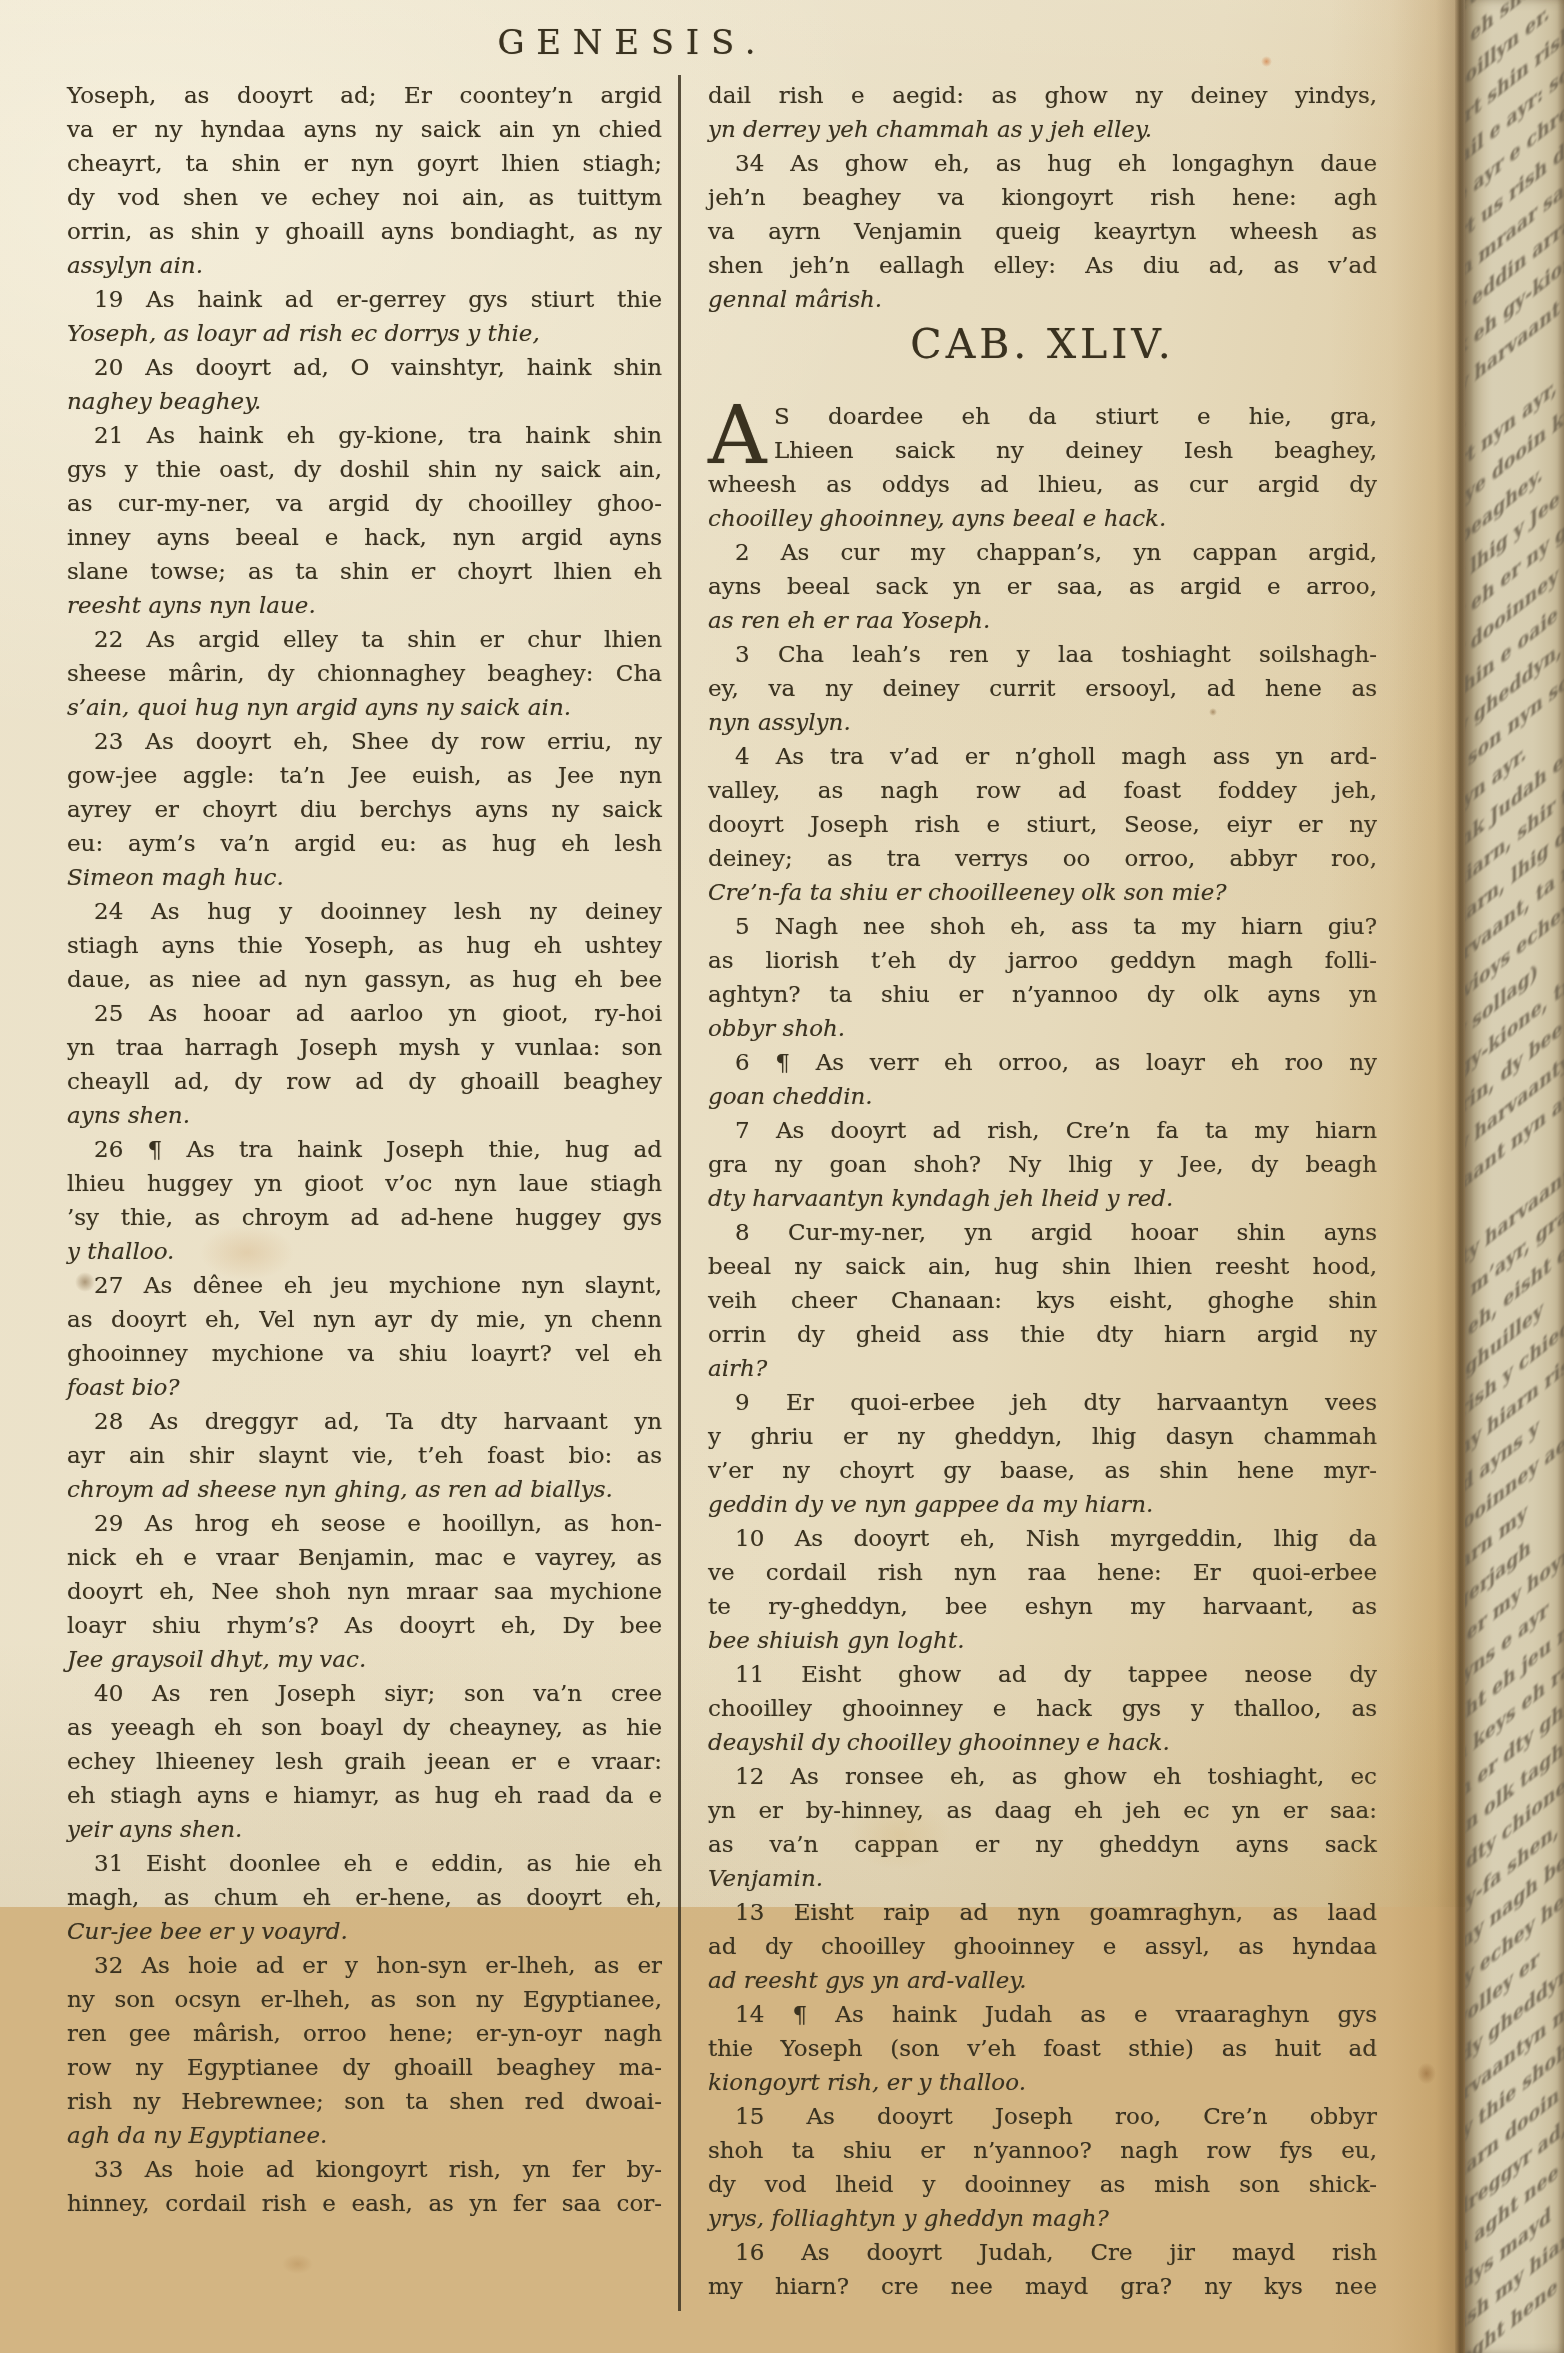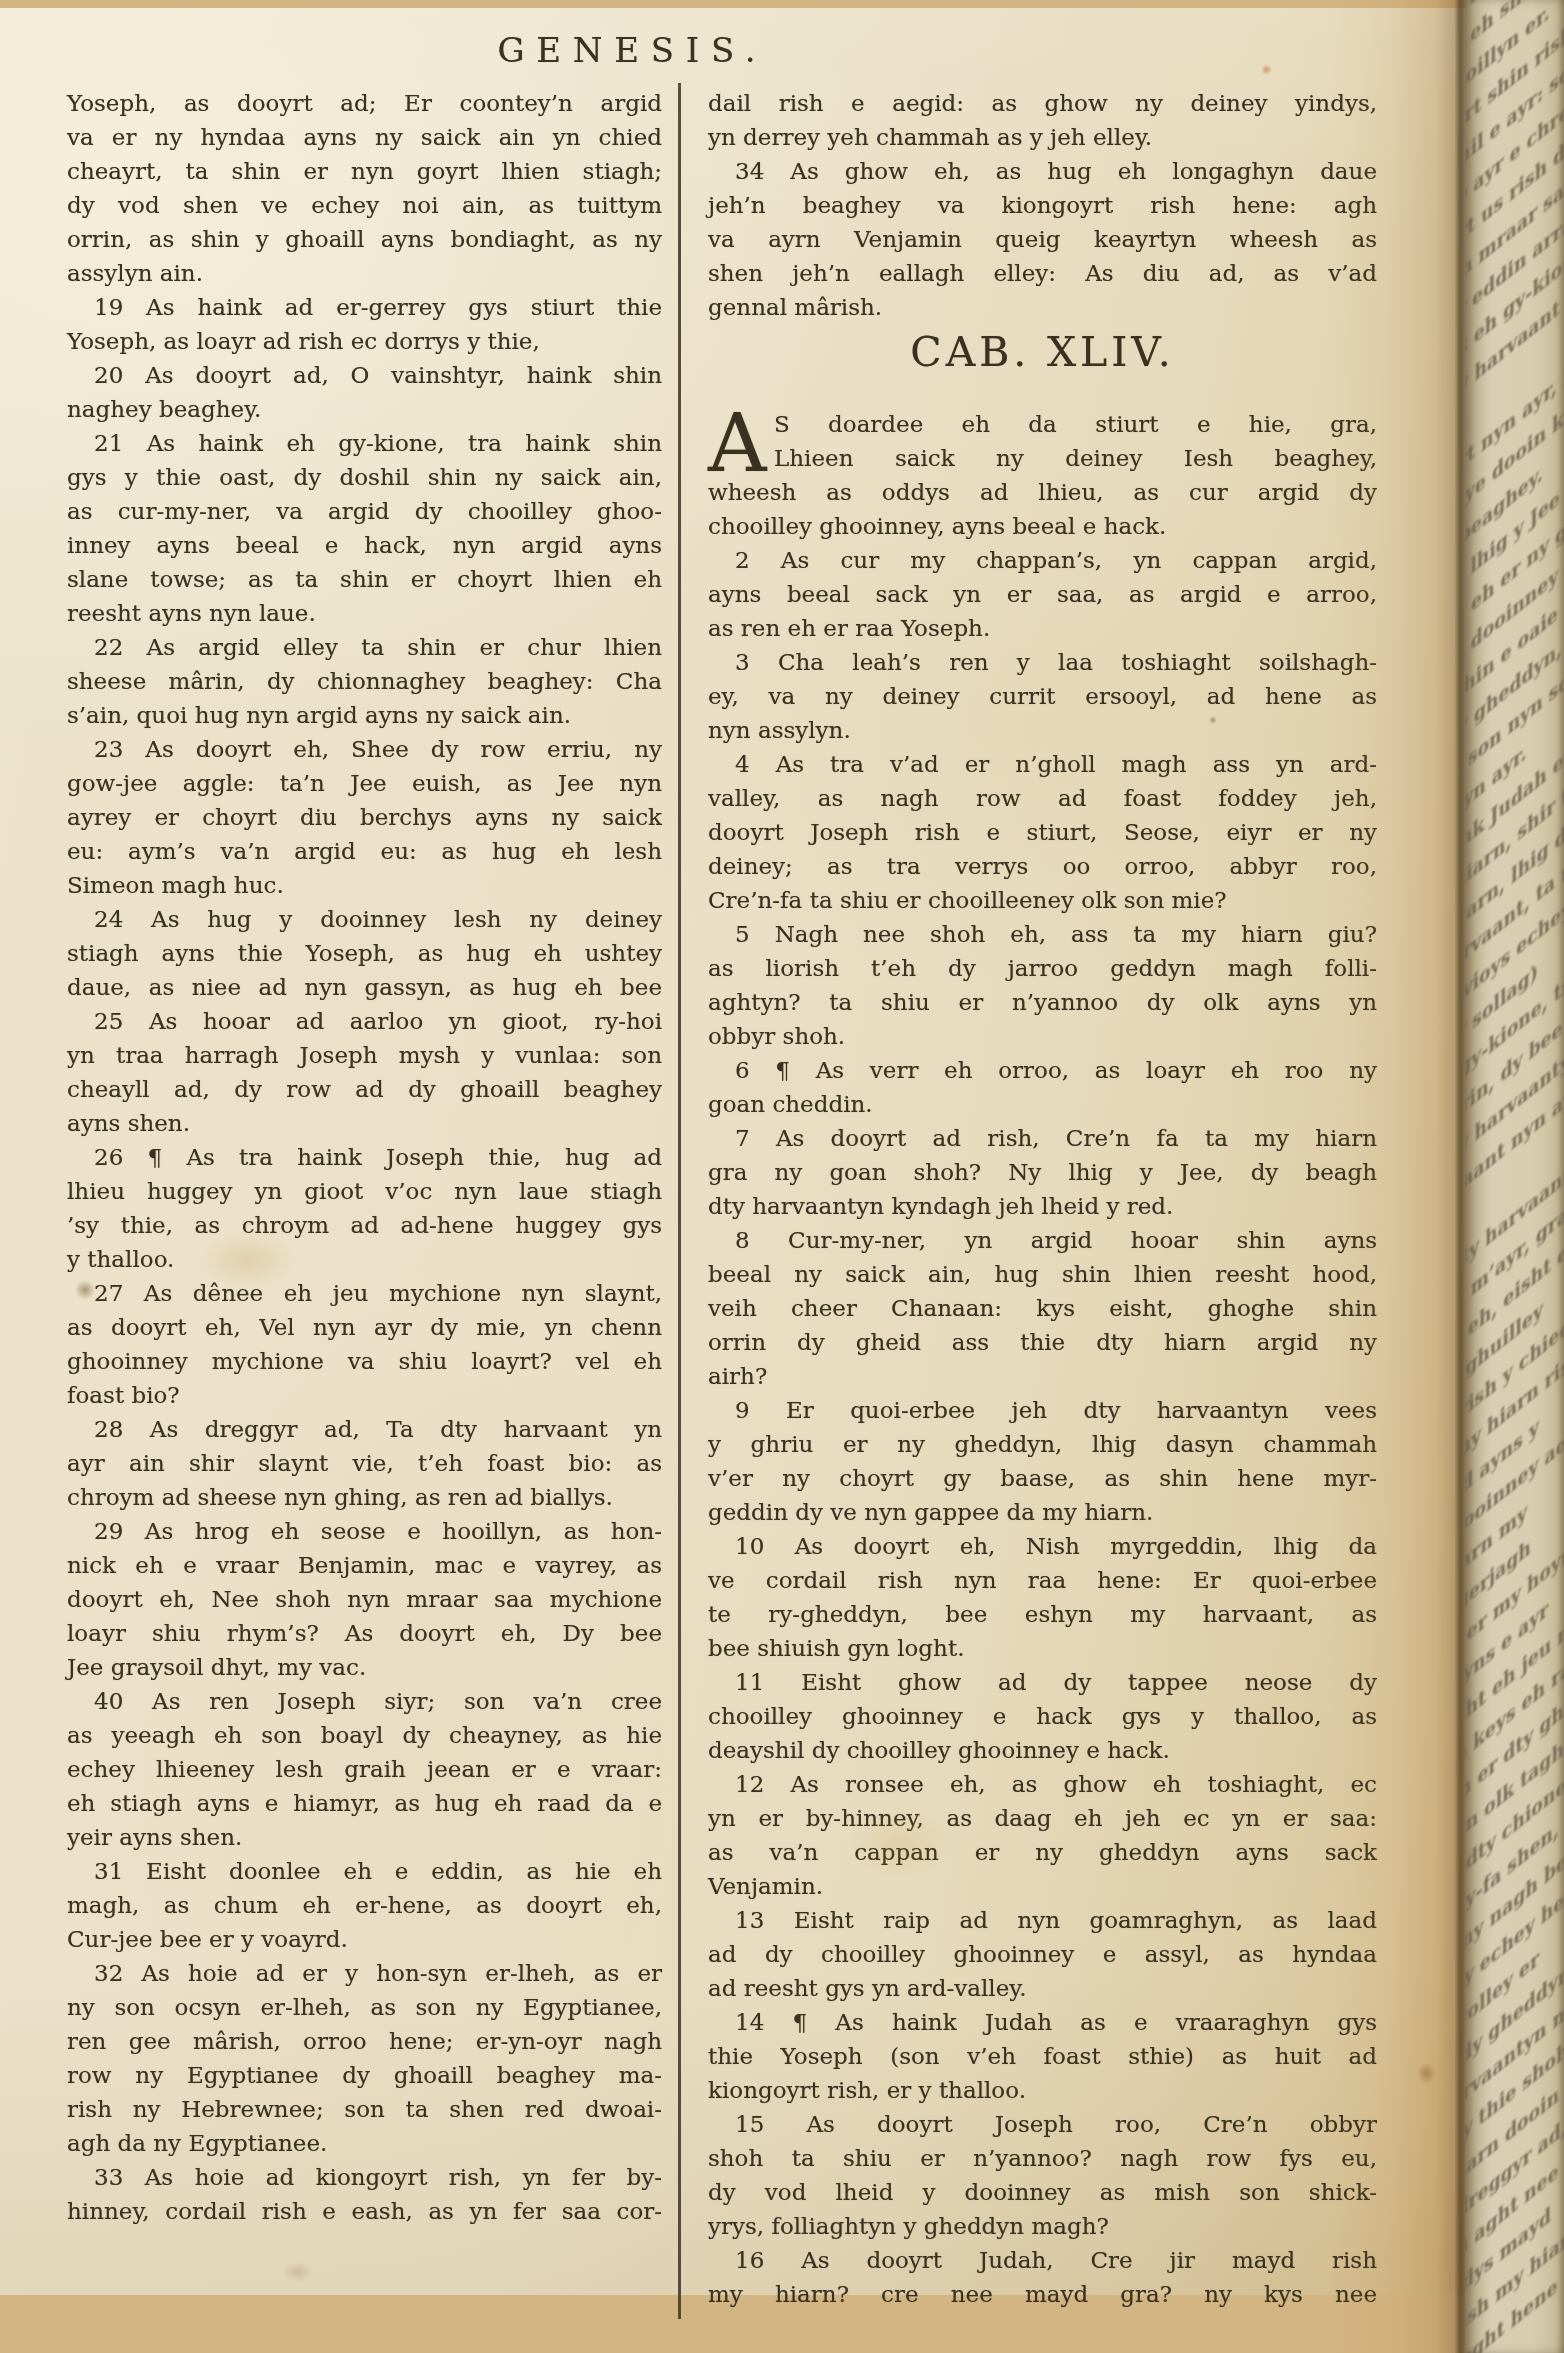--- a/index.html
+++ b/index.html
@@ -8,21 +8,21 @@
     --facing-paper:#d7cdb2; --facing-ink:#6f6450;
   }
   html,body{margin:0;padding:0;}
   body{
     width:1565px;height:2354px;position:relative;overflow:hidden;
     background:#d3b583;
     font-family:"DejaVu Serif","Liberation Serif",serif;
   }
   
   .main-page{
-    position:absolute;left:0;top:8px;width:1465px;height:2287px;
+    position:absolute;left:0;top:0;width:1465px;height:1907px;
     background:
       radial-gradient(1095px 782px at 125px 188px, rgba(255,252,238,0.45), rgba(255,252,238,0) 70%),
       linear-gradient(to bottom, rgba(255,255,250,0.10) 0%, rgba(255,255,250,0) 10%, rgba(255,255,250,0) 86%, rgba(146,114,62,0.10) 100%),
       linear-gradient(100deg, #ece3cb 0%, #eae0c6 45%, #e6dabc 68%, #e0d0ac 82%, #dbc79c 92%, #d7bd8b 98%, #d2b581 100%);
   }
   .texture{
     position:absolute;left:0;top:0;width:1465px;height:2354px;pointer-events:none;
     background:
       radial-gradient(704px 391px at 70% 30%, rgba(214,190,140,0.10), transparent 70%),
       radial-gradient(548px 704px at 30% 75%, rgba(210,188,140,0.08), transparent 70%);
@@ -37,21 +37,21 @@
     font-size:23px;text-shadow:0 0 0.7px rgba(58,50,32,0.45);
   }
   .col-left{left:67px;width:595px;}
   .col-right{left:708px;width:669px;}
   .line{
     height:34px;line-height:34px;white-space:nowrap;
     text-align:justify;text-align-last:justify;-moz-text-align-last:justify;
     overflow:visible;
   }
   .line.ind{text-indent:27px;}
-  .line.last{text-align-last:left;-moz-text-align-last:left;}
+  .line.last{text-align-last:left;font-style:italic;-moz-text-align-last:left;}
   .cab-heading{
     height:39px;line-height:39px;margin-top:9.4px;margin-bottom:35px;
     text-align:right;text-align-last:center;-moz-text-align-last:center;
     font-size:41px;letter-spacing:3.9px;white-space:nowrap;
   }
   .drop-wrap{position:relative;}
   .drop-cap{
     position:absolute;left:0px;top:3.1px;font-size:81px;line-height:66px;
     color:var(--ink);text-shadow:0 0 0.9px rgba(58,50,32,0.5);
   }

